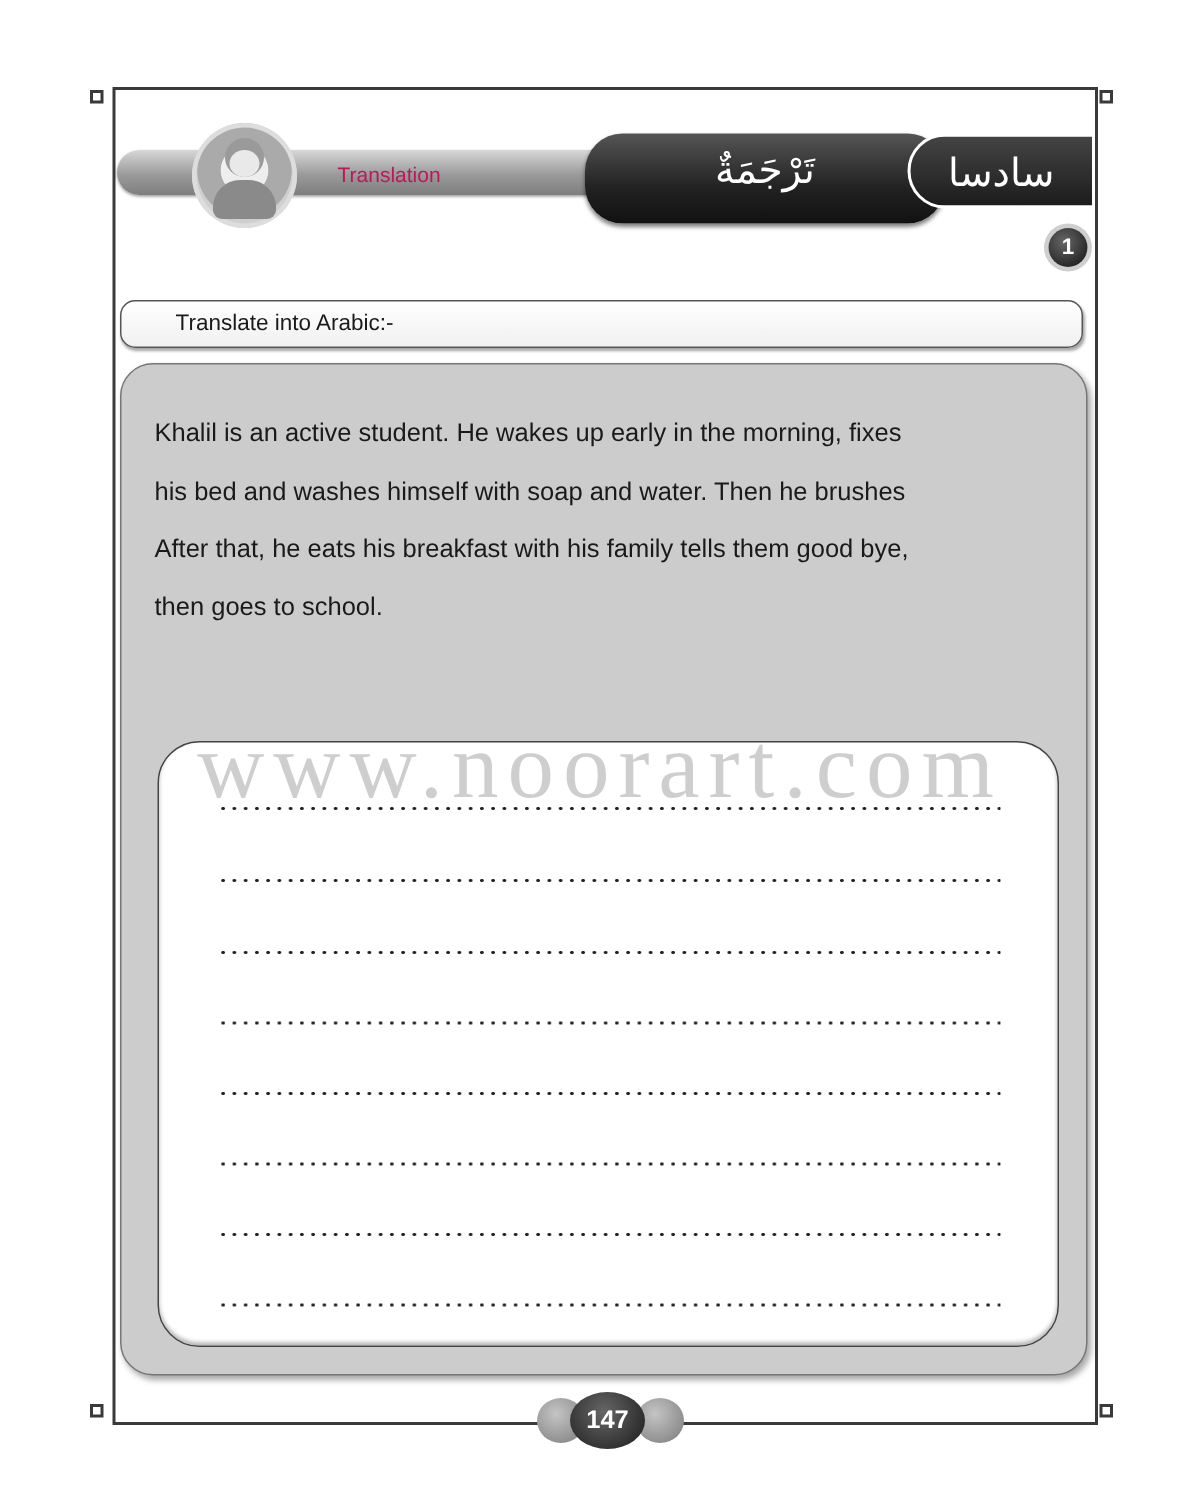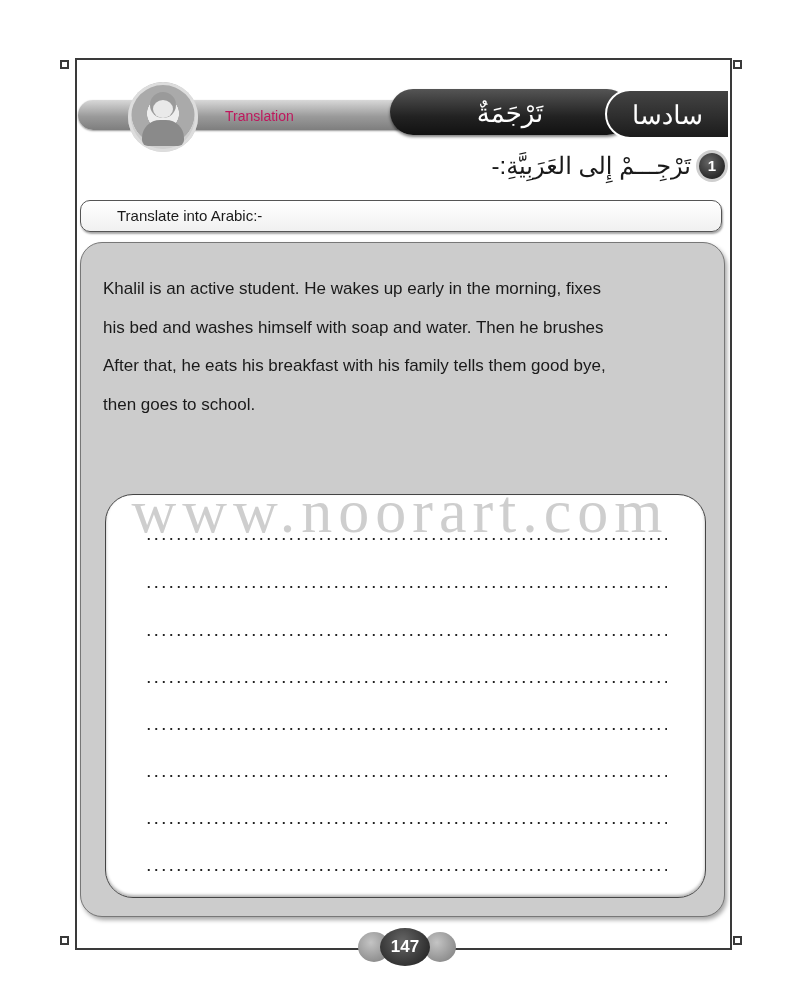--- a/index.html
+++ b/index.html
@@ -19,21 +19,21 @@
   
   .hdr-bar { position:absolute; left:78px; top:100px; width:340px; height:30px; border-radius:15px;
              background:linear-gradient(#d8d8d8,#9a9a9a 55%,#7e7e7e); box-shadow:0 1px 2px rgba(0,0,0,.4); }
   .hdr-label { position:absolute; left:225px; top:108px; font-size:14px; color:#be185d; }
   .avatar { position:absolute; left:128px; top:82px; width:70px; height:70px; border-radius:50%;
             background:radial-gradient(circle at 50% 45%, #eee 0 30%, #aaa 31% 60%, #cfcfcf 61%);
             box-shadow:0 0 0 3px #ddd inset; }
   .avatar .head { position:absolute; left:22px; top:10px; width:26px; height:26px; border-radius:50%; background:#9a9a9a; }
   .avatar .face { position:absolute; left:25px; top:18px; width:20px; height:18px; border-radius:50%; background:#e9e9e9; }
   .avatar .body { position:absolute; left:14px; top:38px; width:42px; height:26px; border-radius:18px 18px 6px 6px; background:#8a8a8a; }
-  .title-pill { position:absolute; left:390px; top:89px; width:240px; height:46px; border-radius:25px;
+  .title-pill { position:absolute; left:390px; top:89px; width:240px; height:60px; border-radius:25px;
                 background:linear-gradient(#555,#222 60%,#111); box-shadow:0 2px 3px rgba(0,0,0,.5);
                 color:#fff; font-size:26px; text-align:center; line-height:48px; direction:rtl; }
   .grade-tab { position:absolute; left:605px; top:89px; width:125px; height:50px; border-radius:25px 0 0 25px;
                background:linear-gradient(#444,#1c1c1c); color:#fff; font-size:26px; text-align:center;
                line-height:48px; direction:rtl; border:2px solid #fff; box-sizing:border-box; }
 
   
   .ex-head { position:absolute; right:75px; top:152px; direction:rtl; display:flex; align-items:center; gap:8px; font-size:24px; }
   .ex-num { width:26px; height:26px; border-radius:50%; background:radial-gradient(circle at 40% 35%,#666,#111);
             color:#fff; font-size:15px; font-weight:bold; text-align:center; line-height:26px;
@@ -85,21 +85,20 @@
   <div class="head"></div>
     <div class="face"></div>
     <div class="body"></div>
 </div>
 <div class="hdr-label">Translation</div>
 <div class="title-pill">تَرْجَمَةٌ</div>
 <div class="grade-tab">سادسا</div>
 
 <div class="ex-head">
   <span class="ex-num">1</span>
-  <span>تَرْجِـــمْ إِلى العَرَبِيَّةِ:-</span>
 </div>
 
 <div class="instr">
   <span>Translate into Arabic:-</span>
 </div>
 
 <div class="panel"></div>
 <div class="passage">
   <div>Khalil is an active student. He wakes up early in the morning, fixes</div>
   <div>his bed and washes himself with soap and water. Then he brushes</div>

